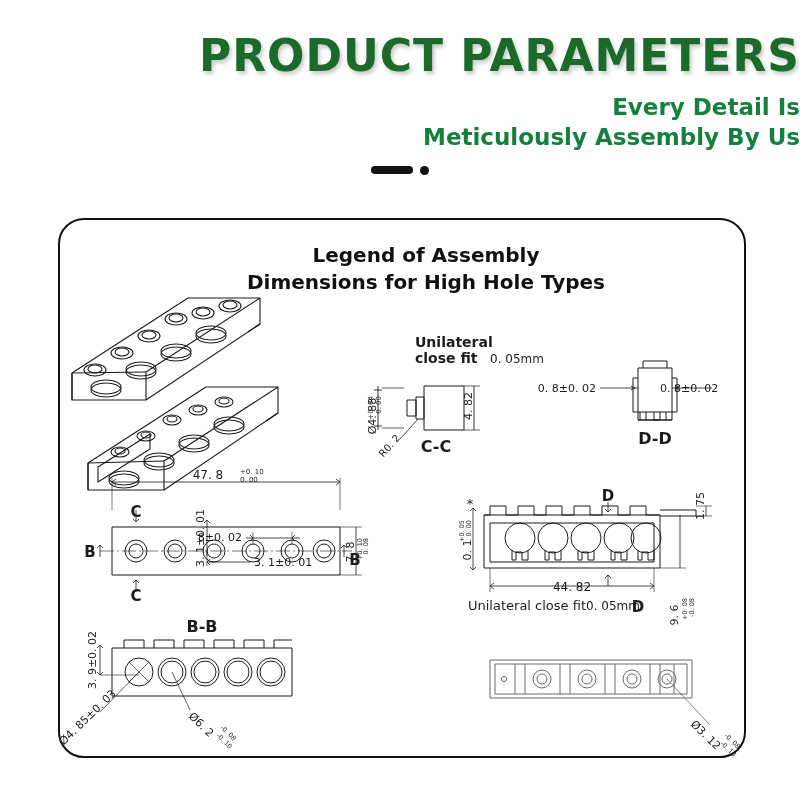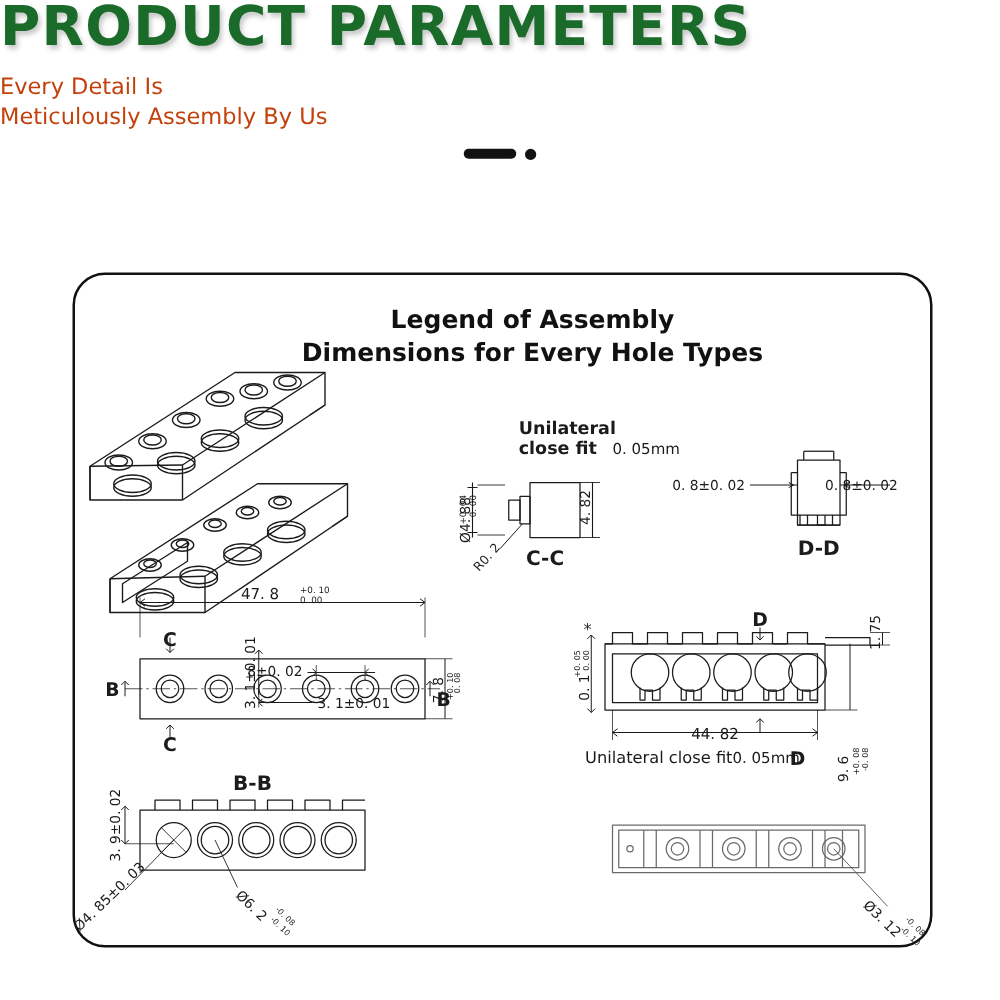--- a/index.html
+++ b/index.html
@@ -3,35 +3,35 @@
 <meta charset="utf-8">
 <style>
   html,body{margin:0;padding:0;}
   body{
     width:800px;height:800px;
     background:#ffffff;
     font-family:"DejaVu Sans", sans-serif;
     overflow:hidden;
     position:relative;
   }
-  .header{ text-align:left; }
+  .header{ text-align:right; padding-top:34px; }
   .main-title{
     font-size:44px;
     font-weight:bold;
     color:#1a6b2a;
     letter-spacing:1px;
     line-height:1;
     text-shadow:2px 3px 4px rgba(0,0,0,0.22);
     font-family:"DejaVu Sans", sans-serif;
   }
   .sub-title{
     margin-top:14px;
-    font-size:18px;
-    font-weight:normal;
-    color:#c2410c;
+    font-size:23px;
+    font-weight:bold;
+    color:#15803d;
     line-height:1.32;
   }
   .divider{
     margin-top:13px;
     display:flex;
     align-items:center;
     justify-content:center;
     gap:7px;
   }
   .divider .bar{ width:42px;height:8px;border-radius:4px;background:#111; }
@@ -71,21 +71,21 @@
   </div>
   <div class="divider">
     <span class="bar"></span>
     <span class="dot"></span>
   </div>
 </div>
 
 <div class="panel">
   <div class="panel-title">
     <div>Legend of Assembly</div>
-    <div>Dimensions for Every Hole Types</div>
+    <div>Dimensions for High Hole Types</div>
   </div>
 
   <div class="drawing">
   <svg width="688" height="540" viewBox="0 0 688 540" xmlns="http://www.w3.org/2000/svg">
     <g fill="none" stroke="#1b1b1b" stroke-width="1" stroke-linejoin="round">
 
       <g stroke-width="1.1">
 
         <g>
           <path d="M12,153 L128,78 L200,78 L200,104 L86,180 L12,180 Z"></path>

